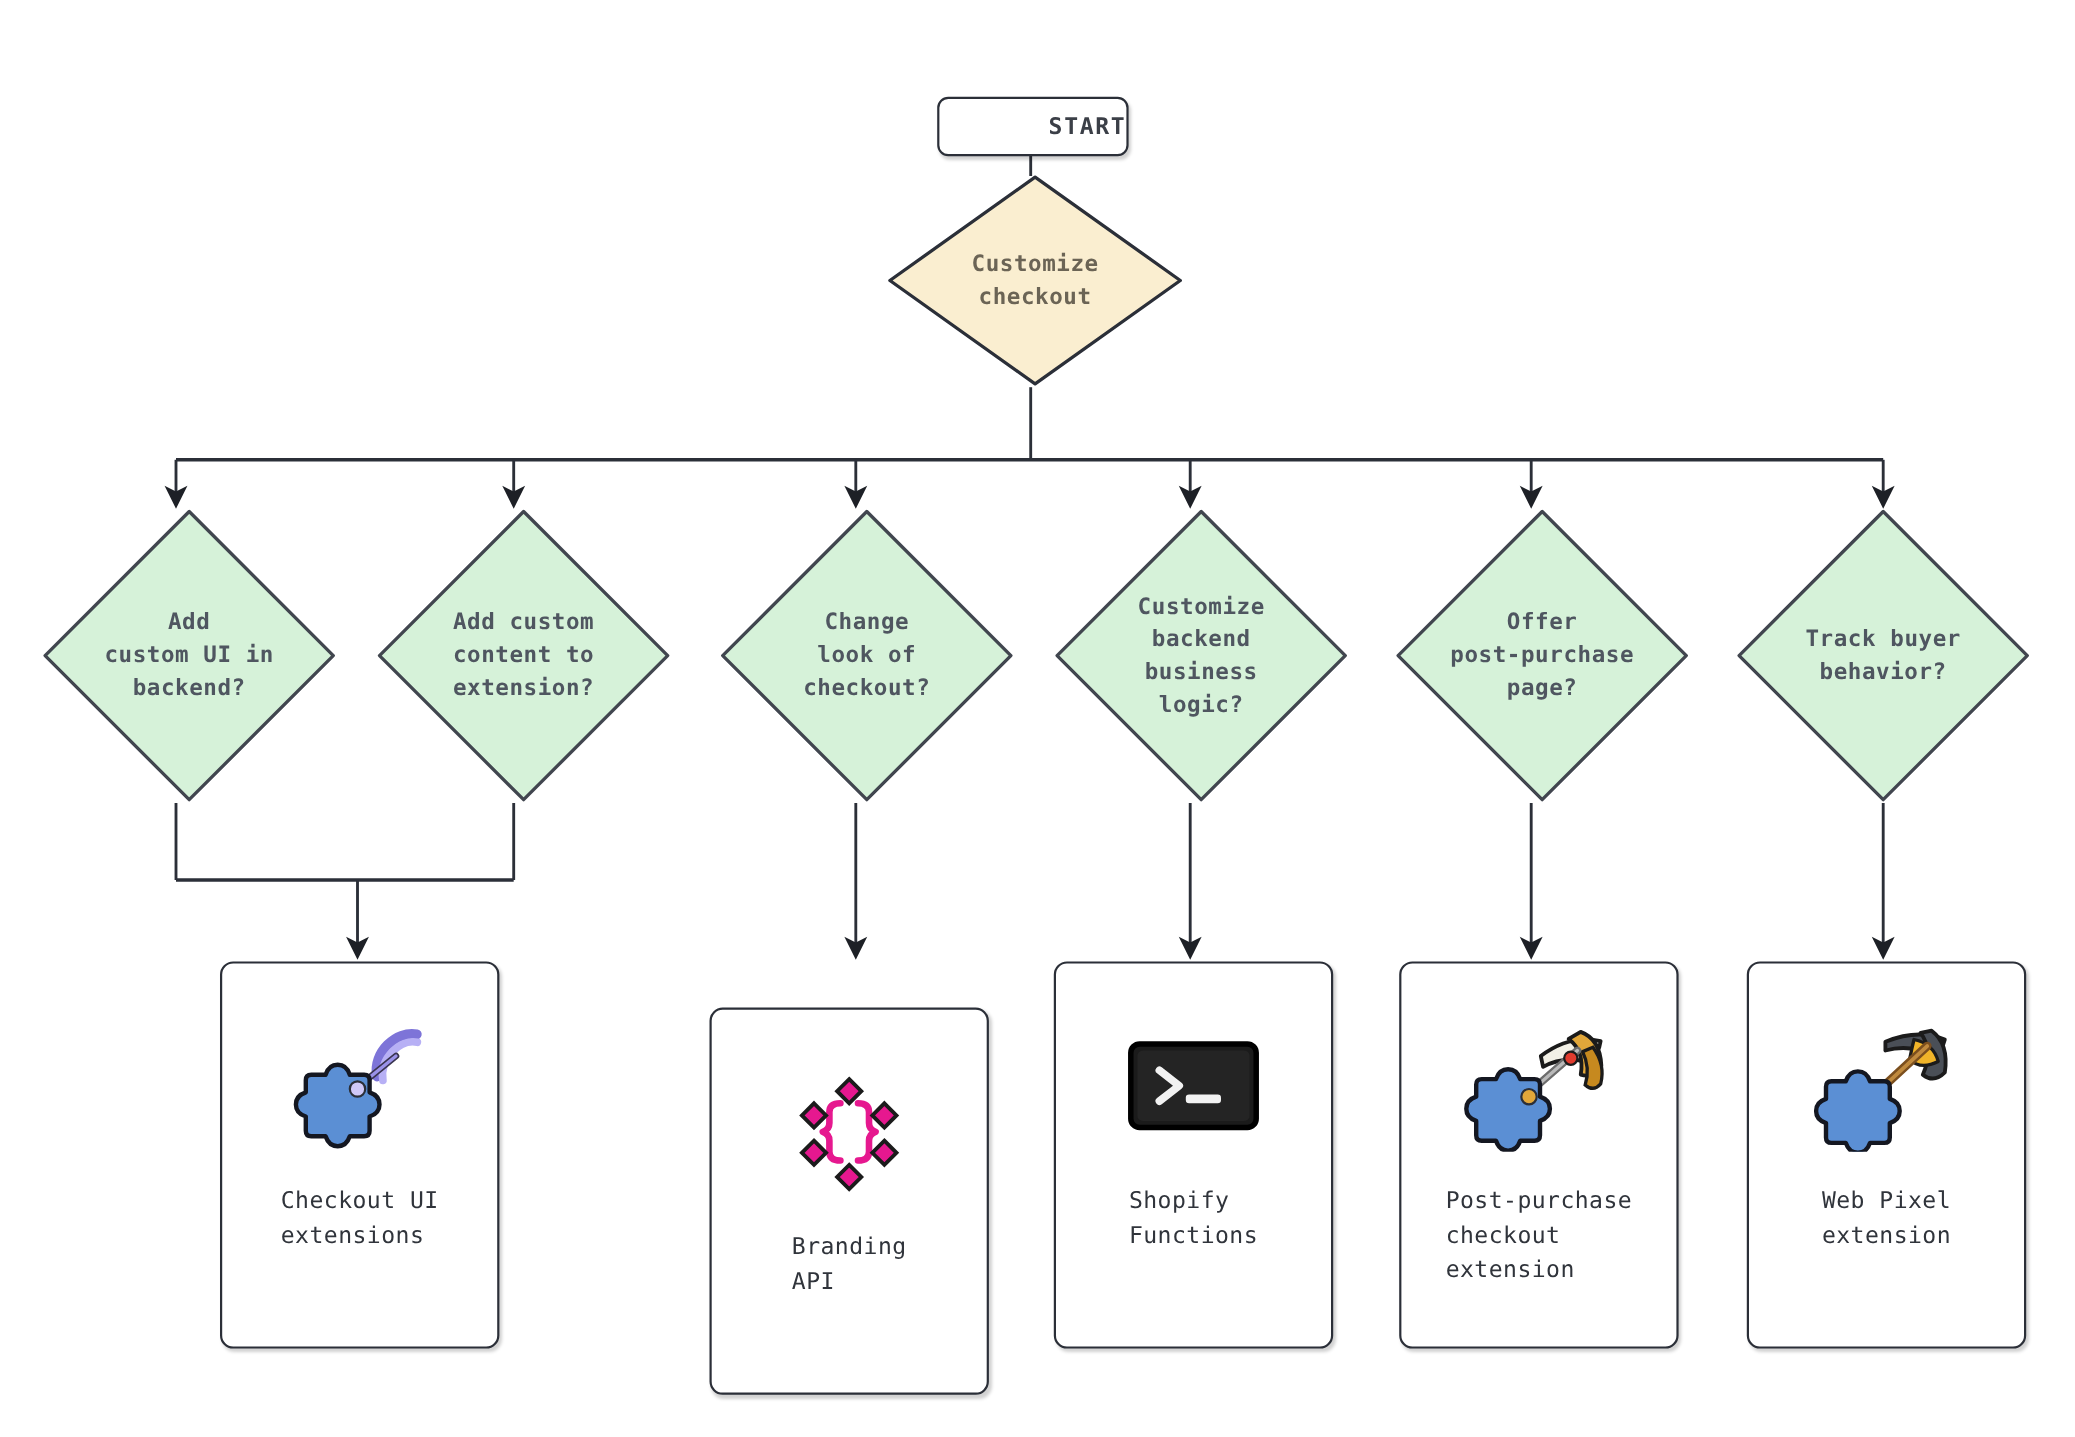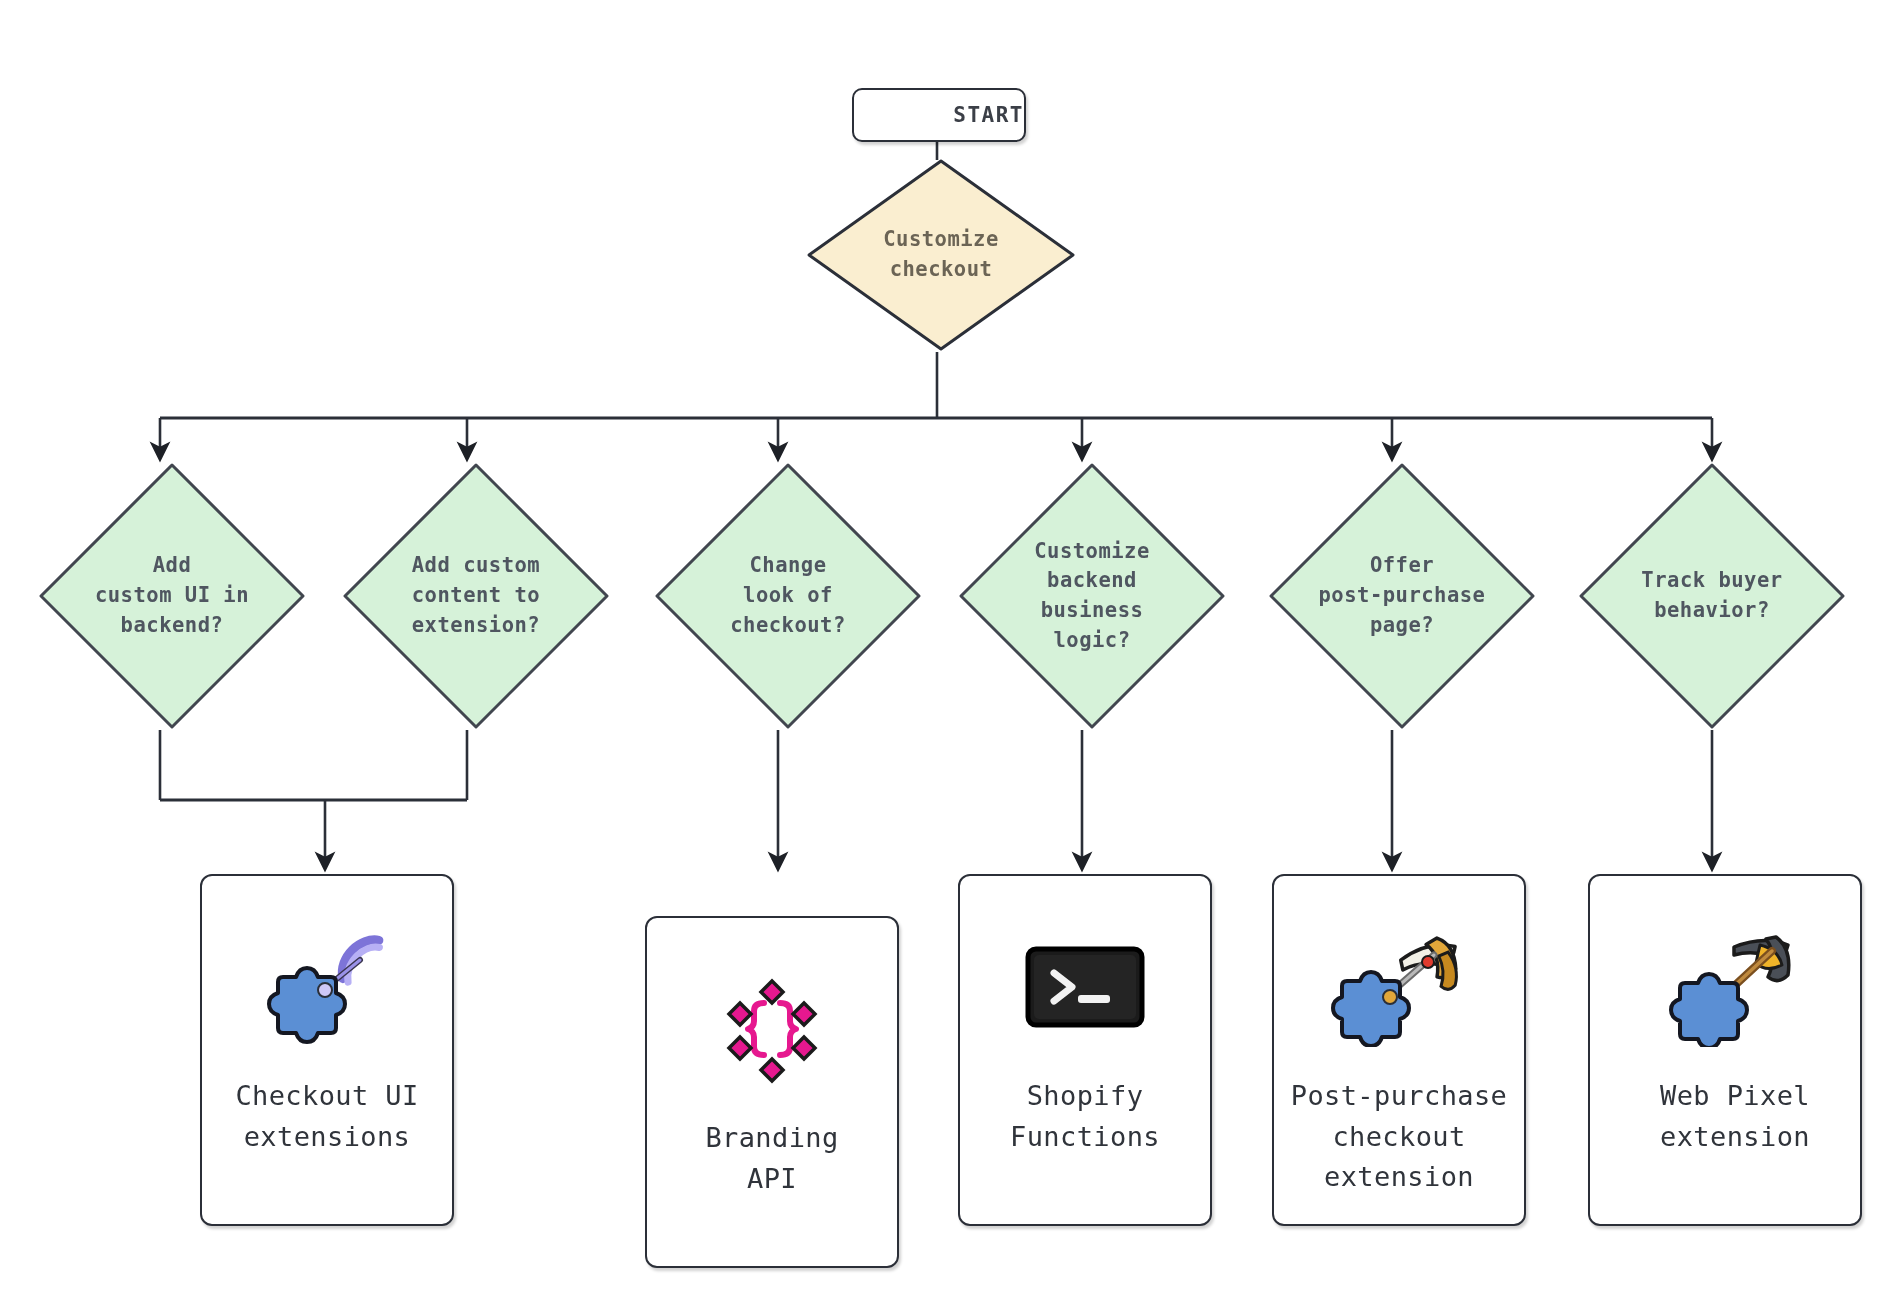--- a/index.html
+++ b/index.html
@@ -101,33 +101,33 @@
     box-shadow: 2px 3px 3px rgba(0,0,0,0.18);
     display: flex;
     flex-direction: column;
     align-items: center;
     justify-content: flex-start;
   }
   .c1 { left: 200px; }
   .c2 { left: 645px; margin-top: 42px; }
   .c3 { left: 958px; }
   .c4 { left: 1272px; }
-  .c5 { left: 1588px; padding-left: 20px; }
+  .c5 { left: 1588px; }
 
   .card .icon-wrap {
     margin-top: 46px;
     height: 130px;
     display: flex;
     align-items: center;
     justify-content: center;
   }
   .card .card-label {
     margin-top: 24px;
-    text-align: center;
-    font-size: 27px;
+    text-align: left;
+    font-size: 21px;
     line-height: 1.5;
     color: #30343b;
     letter-spacing: 0.4px;
     white-space: pre;
     padding: 0 8px;
   }
 </style>
 </head>
 <body>
 

